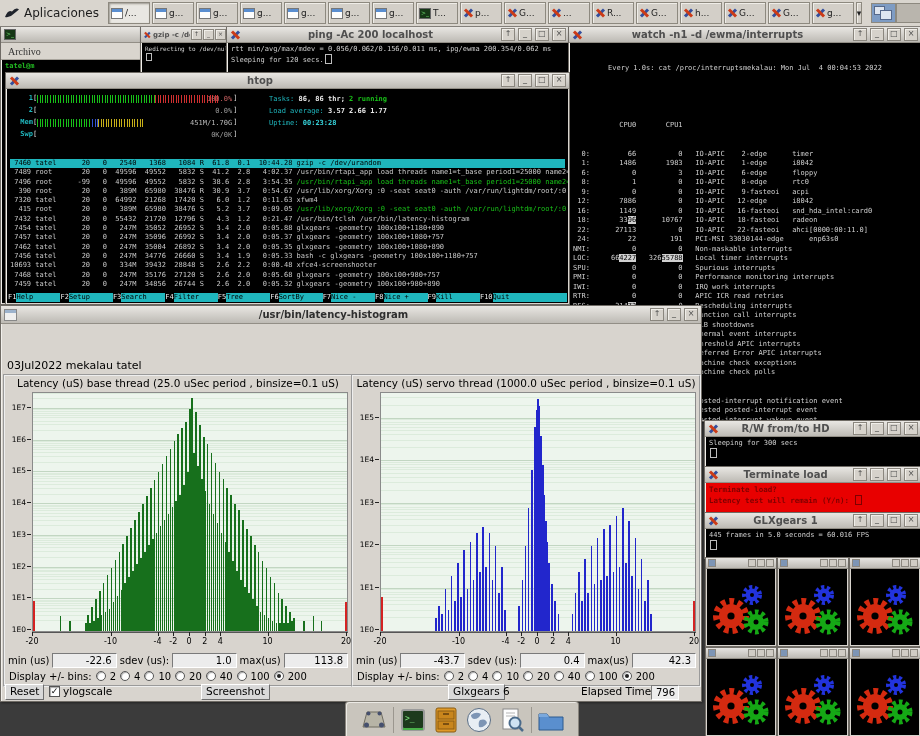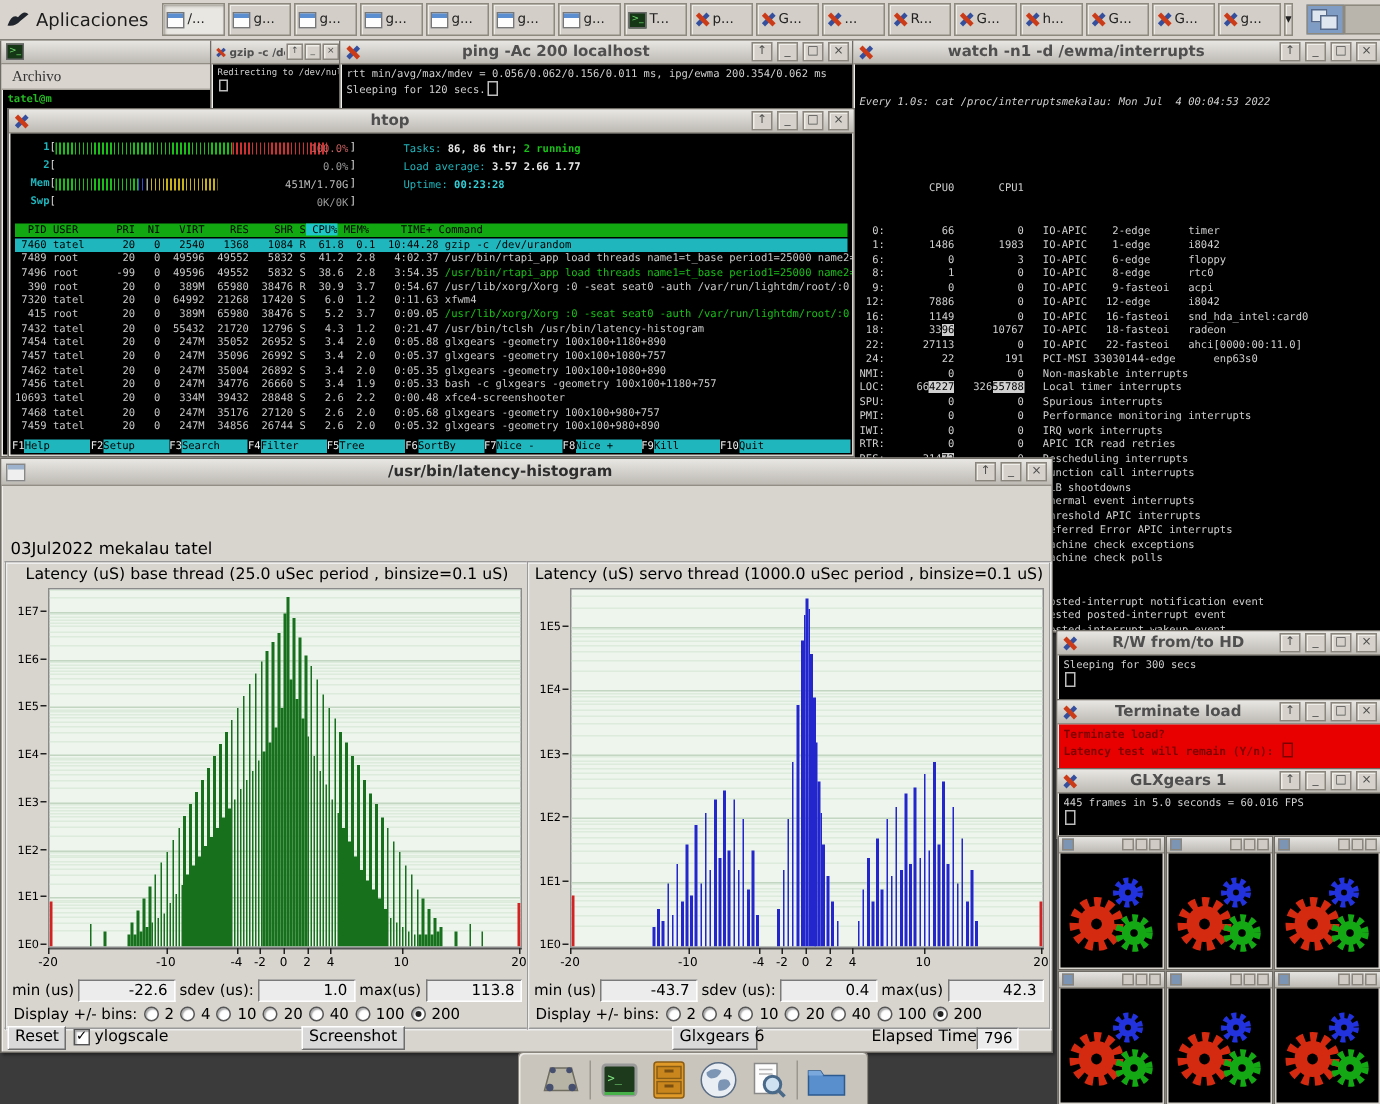--- a/index.html
+++ b/index.html
@@ -149,21 +149,21 @@
 <div class="window" style="left:568px;top:26px;width:352px;height:394px;">
   <div class="titlebar">
     <span class="ic-xterm"></span>
     <span class="title">watch -n1 -d /ewma/interrupts</span>
     <span class="tbbtn">↑</span>
     <span class="tbbtn">_</span>
     <span class="tbbtn">□</span>
     <span class="tbbtn">×</span>
   </div>
   <div class="term" style="top:16px;line-height:9.5px;">
-    <div style="display:flex;justify-content:flex-start;font-style:italic;">
+    <div style="display:flex;justify-content:center;">
       <span>Every 1.0s: cat /proc/interrupts</span>
       <span>mekalau: Mon Jul  4 00:04:53 2022</span>
     </div>
     <div>&nbsp;</div>
     <div>           CPU0       CPU1</div>
     <div id="watch-rows"><div>  0:         66          0   IO-APIC    2-edge      timer</div><div>  1:       1486       1983   IO-APIC    1-edge      i8042</div><div>  6:          0          3   IO-APIC    6-edge      floppy</div><div>  8:          1          0   IO-APIC    8-edge      rtc0</div><div>  9:          0          0   IO-APIC    9-fasteoi   acpi</div><div> 12:       7886          0   IO-APIC   12-edge      i8042</div><div> 16:       1149          0   IO-APIC   16-fasteoi   snd_hda_intel:card0</div><div> 18:       33<span class="hl">96</span>      10767   IO-APIC   18-fasteoi   radeon</div><div> 22:      27113          0   IO-APIC   22-fasteoi   ahci[0000:00:11.0]</div><div> 24:         22        191   PCI-MSI 33030144-edge      enp63s0</div><div>NMI:          0          0   Non-maskable interrupts</div><div>LOC:     66<span class="hl">4227</span>   326<span class="hl">55788</span>   Local timer interrupts</div><div>SPU:          0          0   Spurious interrupts</div><div>PMI:          0          0   Performance monitoring interrupts</div><div>IWI:          0          0   IRQ work interrupts</div><div>RTR:          0          0   APIC ICR read retries</div><div>RES:      314<span class="hl">72</span>          0   Rescheduling interrupts</div><div>CAL:          0       2384   Function call interrupts</div><div>TLB:          0          3   TLB shootdowns</div><div>TRM:          0          0   Thermal event interrupts</div><div>THR:          0          0   Threshold APIC interrupts</div><div>DFR:          0          0   Deferred Error APIC interrupts</div><div>MCE:          0          0   Machine check exceptions</div><div>MCP:          5          5   Machine check polls</div><div>ERR:          1              </div><div>MIS:          0              </div><div>PIN:          0          0   Posted-interrupt notification event</div><div>NPI:          0          0   Nested posted-interrupt event</div><div>PIW:          0          0   Posted-interrupt wakeup event</div></div>
   </div>
 </div>
 
 <div class="window" style="left:5px;top:72px;width:563px;height:231px;">
@@ -171,21 +171,20 @@
     <span class="ic-xterm"></span>
     <span class="title">htop</span>
     <span class="tbbtn">↑</span>
     <span class="tbbtn">_</span>
     <span class="tbbtn">□</span>
     <span class="tbbtn">×</span>
   </div>
   <div class="term mono" id="htop-content" style="top:16px;padding:0;">
     <div id="htop-meters" style="position:absolute;left:6px;top:4px;"><div class="meter-line"><span class="mlabel">1</span><span class="brk">[</span><span class="mbar"><span class="mfill" style="left: 0%; width: 60%; background: repeating-linear-gradient(90deg, rgb(24, 192, 24) 0px, rgb(24, 192, 24) 1px, transparent 1px, transparent 2.6px);"></span><span class="mfill" style="left: 60%; width: 32%; background: repeating-linear-gradient(90deg, rgb(208, 48, 48) 0px, rgb(208, 48, 48) 1px, transparent 1px, transparent 2.6px);"></span><span class="mval" style="color: rgb(200, 96, 96);">100.0%</span></span><span class="brk">]</span></div><div class="meter-line"><span class="mlabel">2</span><span class="brk">[</span><span class="mbar"><span class="mval">0.0%</span></span><span class="brk">]</span></div><div class="meter-line"><span class="mlabel">Mem</span><span class="brk">[</span><span class="mbar"><span class="mfill" style="left: 0%; width: 28%; background: repeating-linear-gradient(90deg, rgb(24, 192, 24) 0px, rgb(24, 192, 24) 1px, transparent 1px, transparent 2.6px);"></span><span class="mfill" style="left: 28%; width: 3%; background: repeating-linear-gradient(90deg, rgb(48, 80, 208) 0px, rgb(48, 80, 208) 1px, transparent 1px, transparent 2.6px);"></span><span class="mfill" style="left: 31%; width: 24%; background: repeating-linear-gradient(90deg, rgb(200, 176, 24) 0px, rgb(200, 176, 24) 1px, transparent 1px, transparent 2.6px);"></span><span class="mval" style="color: rgb(188, 188, 188);">451M/1.70G</span></span><span class="brk">]</span></div><div class="meter-line"><span class="mlabel">Swp</span><span class="brk">[</span><span class="mbar"><span class="mval">0K/0K</span></span><span class="brk">]</span></div></div>
     <div id="htop-stats" style="position:absolute;left:262px;top:4px;line-height:12px;"><div><span style="color:#1fb6bd">Tasks:</span> <b style="color:#e8e8e8">86, 86 thr;</b> <b style="color:#18c018">2 running</b></div><div><span style="color:#1fb6bd">Load average:</span> <b style="color:#e8e8e8">3.57 2.66 1.77</b></div><div><span style="color:#1fb6bd">Uptime:</span> <b style="color:#35d0d8">00:23:28</b></div></div>
-    <div id="htop-header" style="top:60px;">  PID USER      PRI  NI   VIRT    RES    SHR S<span class="sortcol"> CPU%</span> MEM%     TIME+ Command</div>
     <div id="htop-rows" style="position:absolute;left:3px;right:3px;top:70px;"><div class="htop-row sel"><span> 7460 tatel      20   0   2540   1368   1084 R  61.8  0.1  10:44.28 </span><span class="cmd">gzip -c /dev/urandom</span></div><div class="htop-row"><span> 7489 root       20   0  49596  49552   5832 S  41.2  2.8   4:02.37 </span><span class="cmd">/usr/bin/rtapi_app load threads name1=t_base period1=25000 name2=t_</span></div><div class="htop-row"><span> 7496 root      -99   0  49596  49552   5832 S  38.6  2.8   3:54.35 </span><span class="cmd cmd-green">/usr/bin/rtapi_app load threads name1=t_base period1=25000 name2=t_</span></div><div class="htop-row"><span>  390 root       20   0   389M  65980  38476 R  30.9  3.7   0:54.67 </span><span class="cmd">/usr/lib/xorg/Xorg :0 -seat seat0 -auth /var/run/lightdm/root/:0 -n</span></div><div class="htop-row"><span> 7320 tatel      20   0  64992  21268  17420 S   6.0  1.2   0:11.63 </span><span class="cmd">xfwm4</span></div><div class="htop-row"><span>  415 root       20   0   389M  65980  38476 S   5.2  3.7   0:09.05 </span><span class="cmd cmd-green">/usr/lib/xorg/Xorg :0 -seat seat0 -auth /var/run/lightdm/root/:0 -n</span></div><div class="htop-row"><span> 7432 tatel      20   0  55432  21720  12796 S   4.3  1.2   0:21.47 </span><span class="cmd">/usr/bin/tclsh /usr/bin/latency-histogram</span></div><div class="htop-row"><span> 7454 tatel      20   0   247M  35052  26952 S   3.4  2.0   0:05.88 </span><span class="cmd">glxgears -geometry 100x100+1180+890</span></div><div class="htop-row"><span> 7457 tatel      20   0   247M  35096  26992 S   3.4  2.0   0:05.37 </span><span class="cmd">glxgears -geometry 100x100+1080+757</span></div><div class="htop-row"><span> 7462 tatel      20   0   247M  35004  26892 S   3.4  2.0   0:05.35 </span><span class="cmd">glxgears -geometry 100x100+1080+890</span></div><div class="htop-row"><span> 7456 tatel      20   0   247M  34776  26660 S   3.4  1.9   0:05.33 </span><span class="cmd">bash -c glxgears -geometry 100x100+1180+757</span></div><div class="htop-row"><span>10693 tatel      20   0   334M  39432  28848 S   2.6  2.2   0:00.48 </span><span class="cmd">xfce4-screenshooter</span></div><div class="htop-row"><span> 7468 tatel      20   0   247M  35176  27120 S   2.6  2.0   0:05.68 </span><span class="cmd">glxgears -geometry 100x100+980+757</span></div><div class="htop-row"><span> 7459 tatel      20   0   247M  34856  26744 S   2.6  2.0   0:05.32 </span><span class="cmd">glxgears -geometry 100x100+980+890</span></div></div>
     <div id="htop-fkeys"><span class="fk">F1</span><span class="fname">Help</span><span class="fk">F2</span><span class="fname">Setup</span><span class="fk">F3</span><span class="fname">Search</span><span class="fk">F4</span><span class="fname">Filter</span><span class="fk">F5</span><span class="fname">Tree</span><span class="fk">F6</span><span class="fname">SortBy</span><span class="fk">F7</span><span class="fname">Nice -</span><span class="fk">F8</span><span class="fname">Nice +</span><span class="fk">F9</span><span class="fname">Kill</span><span class="fk">F10</span><span class="fname" style="flex: 1 1 0%;">Quit</span></div>
   </div>
 </div>
 
 <div class="window" id="latency">
   <div class="titlebar" style="height:17px;">
     <span style="width:11px;height:10px;background:#efefef;border:1px solid #888;box-shadow:inset 0 3px 0 #9db3cd;"></span>
     <span class="title" style="font-size:10px;color:#2e2e2e;">/usr/bin/latency-histogram</span>
     <span class="tbbtn">↑</span>

